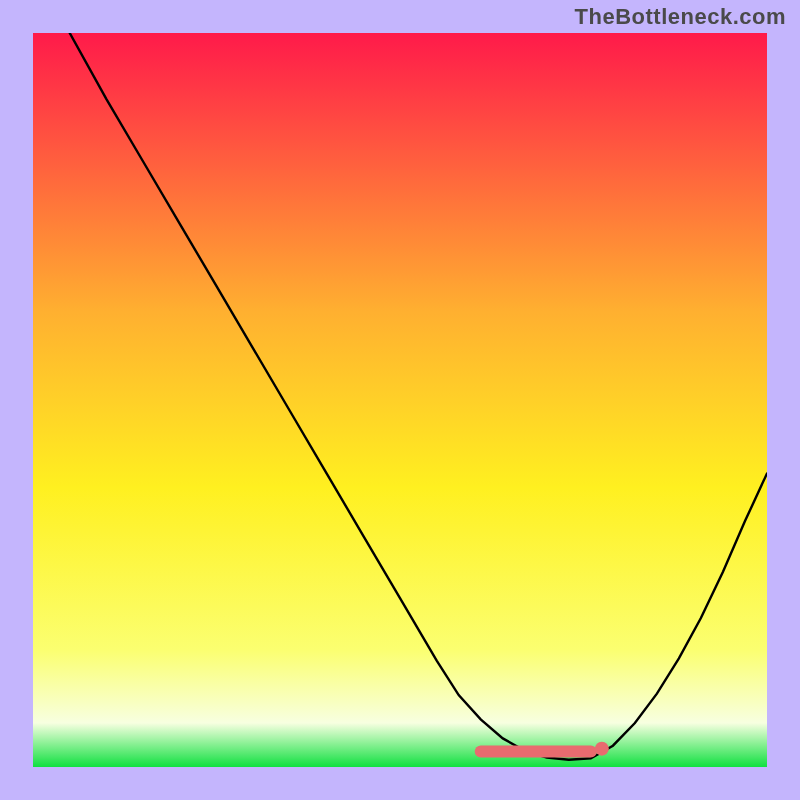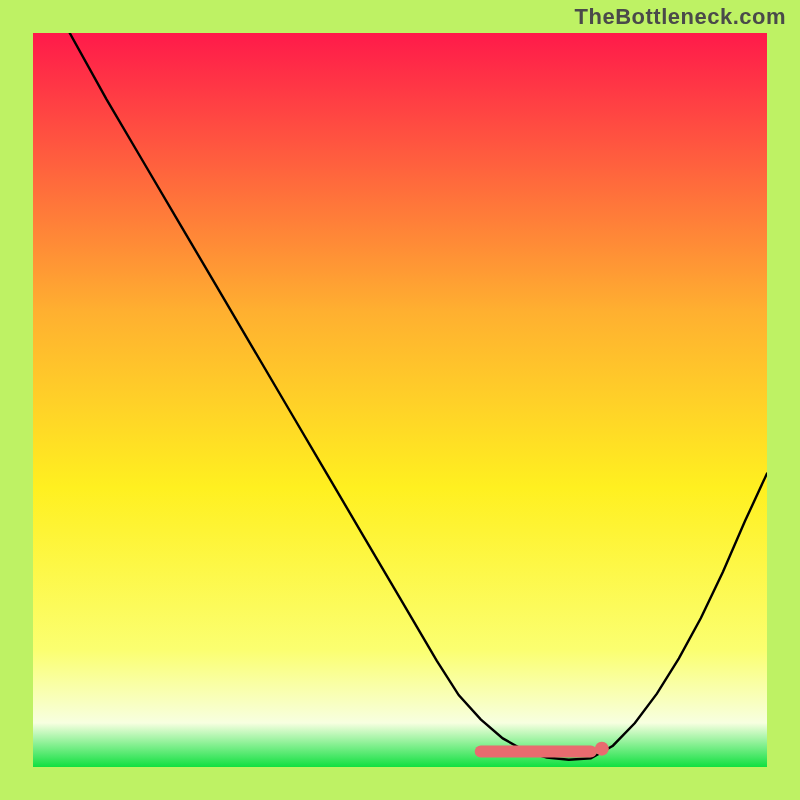--- a/index.html
+++ b/index.html
@@ -8,21 +8,21 @@
     width: 800px;
     height: 800px;
     background: #000;
     font-family: Arial, Helvetica, sans-serif;
     overflow: hidden;
   }
   .frame {
     position: relative;
     width: 800px;
     height: 800px;
-    background: #bef264;
+    background: #c4b5fd;
   }
   .watermark {
     position: absolute;
     top: 4px;
     right: 14px;
     color: #4a4a4a;
     font-size: 22px;
     font-weight: 600;
     letter-spacing: 0.5px;
     user-select: none;

